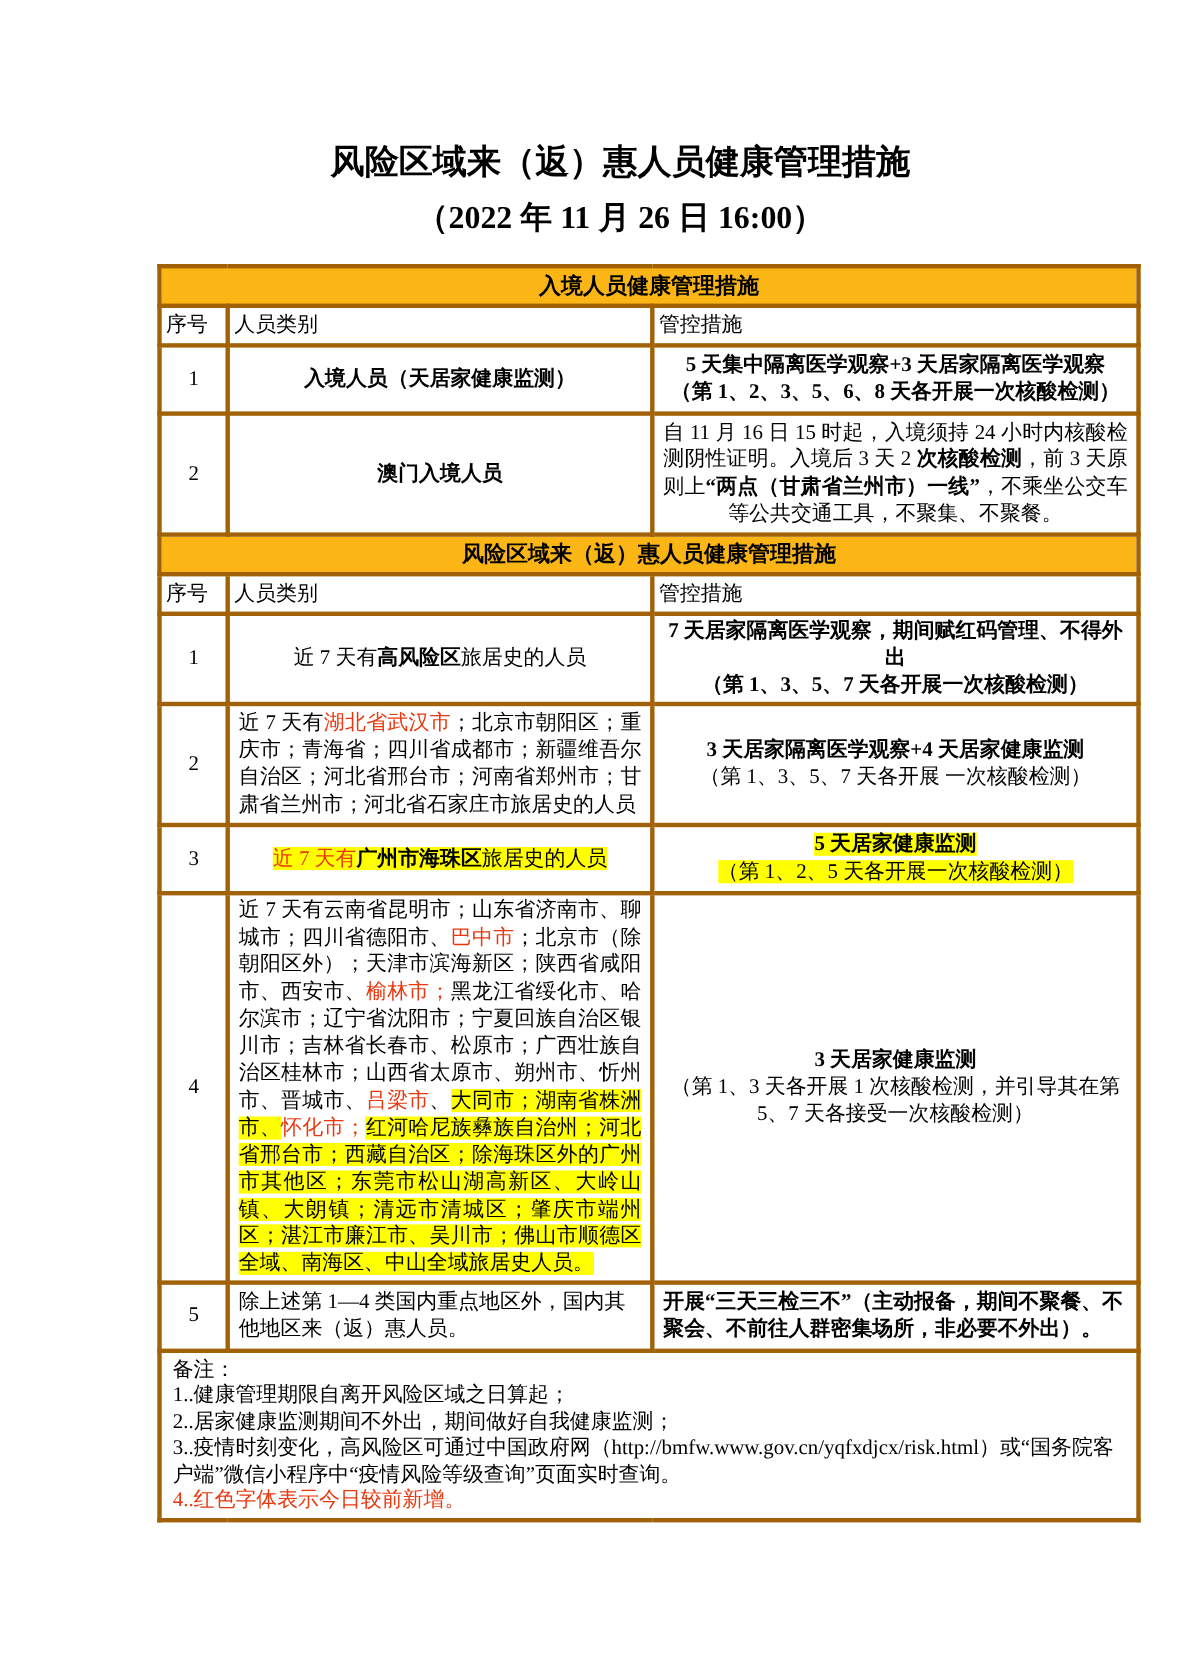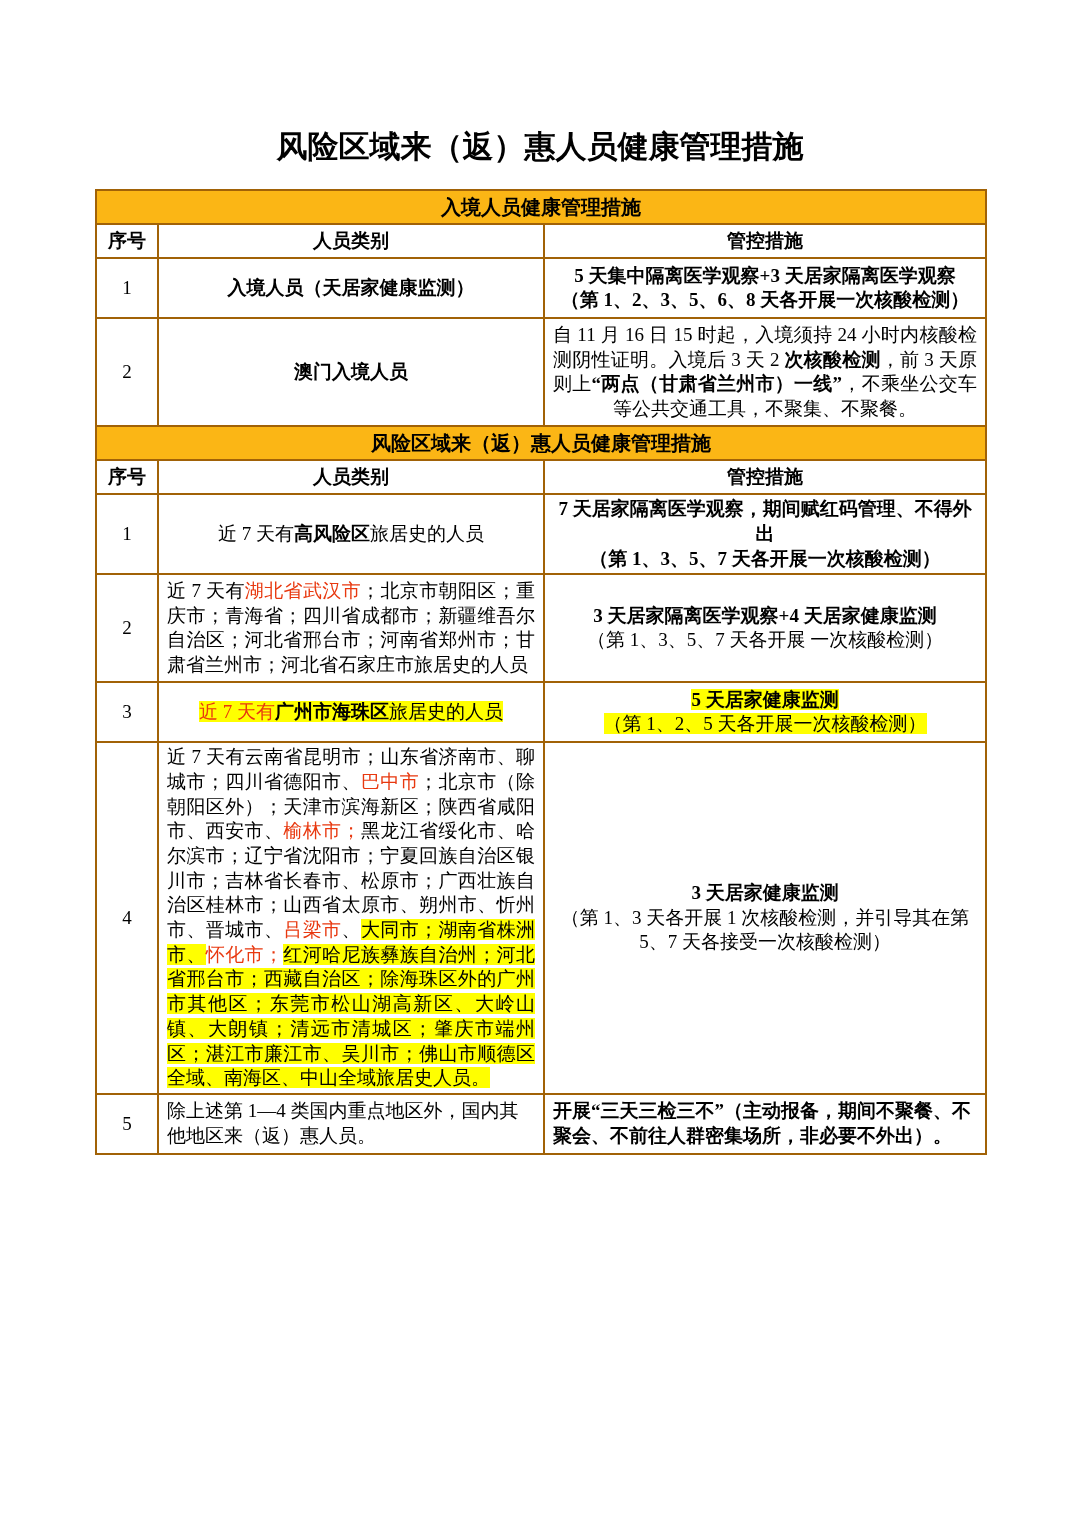--- a/index.html
+++ b/index.html
@@ -1,61 +1,62 @@
 <!DOCTYPE html>
 <html style="--banner-bg: #FBB615; --highlight: #FFFF00; --new-text: #E8380F;"><head>
 <meta charset="utf-8">
 <style>
   html,body{margin:0;padding:0;}
   body{
     width:1080px;height:1527px;background:#ffffff;
     font-family:"Liberation Serif","DejaVu Serif",serif;
     color:#000;
   }
-  .doc{padding-top:128px;}
+  .doc{padding-top:128px;padding-left:48px;}
   .title{
     text-align:center;font-size:31px;font-weight:700;margin:0;line-height:1.2;
   }
   .subtitle{
     text-align:center;font-size:29px;font-weight:700;margin:16px 0 0 0;line-height:1.2;
   }
   table.main{
     border-collapse:collapse;table-layout:fixed;
     width:890px;margin:24px 0 0 95px;
   }
   td{
-    border:2px solid #a16207;
+    border:4px solid #a16207;
     font-size:19px;line-height:1.3;
     padding:2px 8px;
     vertical-align:middle;
     white-space:pre-wrap;
     overflow:hidden;
   }
   td.banner{
     background:var(--banner-bg,#FBB615);
     font-weight:700;text-align:center;font-size:20px;
     height:30px;padding:1px 4px;
   }
-  td.colhead{font-weight:700;text-align:center;height:30px;padding:1px 4px;}
+  td.colhead{font-weight:400;height:30px;padding:1px 4px;}
   td.no{text-align:center;padding:2px 2px;}
   td.notes{vertical-align:top;text-align:left;padding:4px 10px;line-height:1.25;}
   .align-center{text-align:center;}
   .align-left{text-align:left;margin-top:21px;}
   .align-justify{text-align:justify;text-justify:inter-ideograph;}
   .align-justify-center{text-align:justify;text-justify:inter-ideograph;text-align-last:center;}
   .b{font-weight:700;}
   .r{color:var(--new-text,#E8380F);}
   .h{background:var(--highlight,#FFFF00);}
   .note-line{margin:0;}
 </style>
 </head>
 <body>
 
 <div class="doc">
   <h1 class="title">风险区域来（返）惠人员健康管理措施</h1>
+  <h2 class="subtitle">（2022 年 11 月 26 日 16:00）</h2>
 
   <table class="main">
     <colgroup>
       <col style="width:62px">
       <col style="width:386px">
       <col style="width:442px">
     </colgroup>
     <tbody>
         <tr>
           <td colspan="3" class="banner">入境人员健康管理措施</td>
@@ -106,15 +107,18 @@
           <td class="no" style="height: 336px;">4</td>
           <td class="align-justify"><span class="">近 7 天有云南省昆明市；山东省济南市、聊城市；四川省德阳市、</span><span class=" r">巴中市</span><span class="">；北京市（除朝阳区外）；天津市滨海新区；陕西省咸阳市、西安市、</span><span class=" r">榆林市；</span><span class="">黑龙江省绥化市、哈尔滨市；辽宁省沈阳市；宁夏回族自治区银川市；吉林省长春市、松原市；广西壮族自治区桂林市；山西省太原市、朔州市、忻州市、晋城市、</span><span class=" r">吕梁市</span><span class="">、</span><span class=" h">大同市；湖南省株洲市、</span><span class=" r">怀化市；</span><span class=" h">红河哈尼族彝族自治州；河北省邢台市；西藏自治区；除海珠区外的广州市其他区；东莞市松山湖高新区、大岭山镇、大朗镇；清远市清城区；肇庆市端州区；湛江市廉江市、吴川市；佛山市顺德区全域、南海区、中山全域旅居史人员。</span></td>
           <td class="align-center"><span class=" b">3 天居家健康监测</span><span class="">
 （第 1、3 天各开展 1 次核酸检测，并引导其在第 5、7 天各接受一次核酸检测）</span></td>
         </tr>
         <tr>
           <td class="no" style="height: 54px;">5</td>
           <td class="align-left"><span class="">除上述第 1—4 类国内重点地区外，国内其他地区来（返）惠人员。</span></td>
           <td class="align-left"><span class=" b">开展“三天三检三不”（主动报备，期间不聚餐、不聚会、不前往人群密集场所，非必要不外出）。</span></td>
         </tr>
+        <tr>
+          <td colspan="3" class="notes"><div class="note-line">备注：</div><div class="note-line">1..健康管理期限自离开风险区域之日算起；</div><div class="note-line">2..居家健康监测期间不外出，期间做好自我健康监测；</div><div class="note-line">3..疫情时刻变化，高风险区可通过中国政府网（http://bmfw.www.gov.cn/yqfxdjcx/risk.html）或“国务院客户端”微信小程序中“疫情风险等级查询”页面实时查询。</div><div class="note-line r">4..红色字体表示今日较前新增。</div></td>
+        </tr>
       </tbody>
   </table>
 </div>
 
 </body></html>

